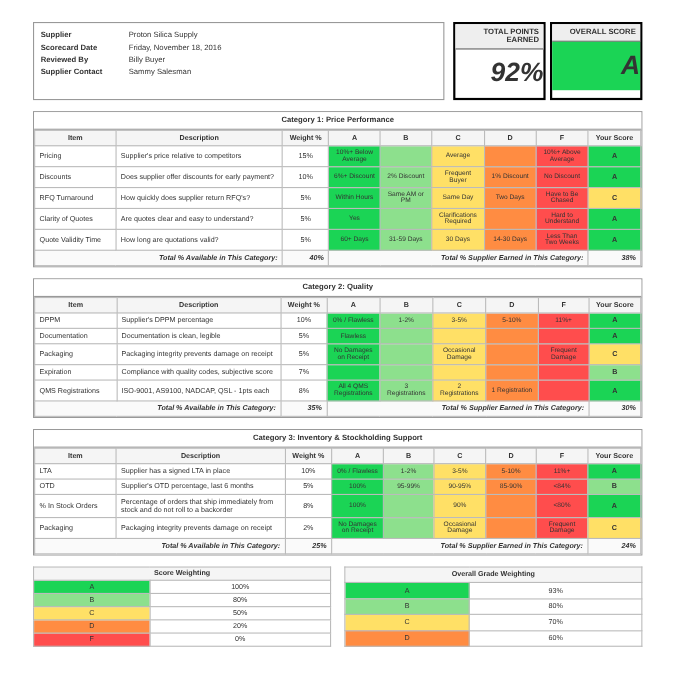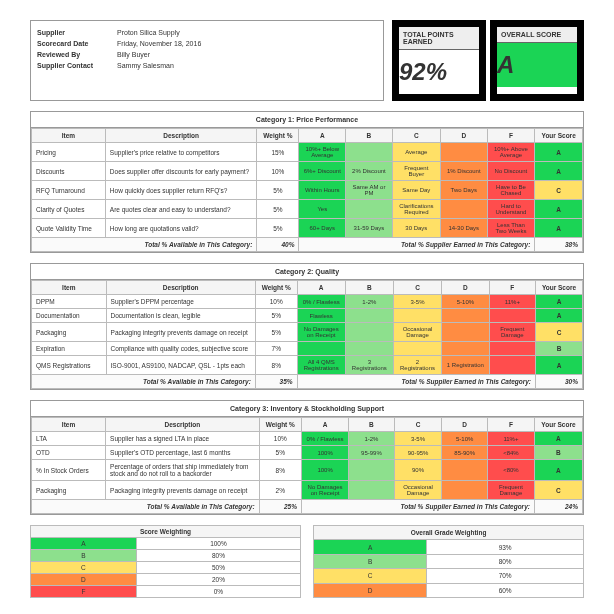--- a/index.html
+++ b/index.html
@@ -1,21 +1,21 @@
 <!DOCTYPE html>
 <html><head>
 <meta charset="utf-8">
 <style>
 body{margin:0;font-family:Arial,sans-serif;font-size:7px;background:#fff;color:#333;width:614px;padding:20px 30px;box-sizing:border-box}
 .hdr{display:flex;gap:8px;margin-bottom:10px}
 .meta{border:1px solid #999;padding:6px;flex:1}
 .meta-row{display:flex;padding:2px 0}
 .meta-row .k{width:80px;font-weight:bold}
 .scorebox{display:flex;gap:4px}
-.sb{border:7px solid #000000;text-align:left;width:80px}
+.sb{border:2px solid #000000;text-align:right;width:80px}
 .sb-t{background:#eee;padding:4px;font-size:7px;font-weight:bold;border-bottom:1px solid #666}
 .sb-v{font-size:24px;font-weight:bold;font-style:italic;padding:8px 0}
 .sb-v.grade{background:#1bd455}
 .cat{border:1px solid #999;margin-bottom:10px}
 .cat-t{text-align:center;font-weight:bold;padding:4px;border-bottom:1px solid #999;background:#fff}
 table{width:100%;border-collapse:collapse}
 th,td{border:1px solid #bbb;padding:3px 4px;text-align:left;font-size:6.5px}
 th{background:#f5f5f5;font-weight:bold;text-align:center}
 td.c{text-align:center}
 td.item{width:70px}

